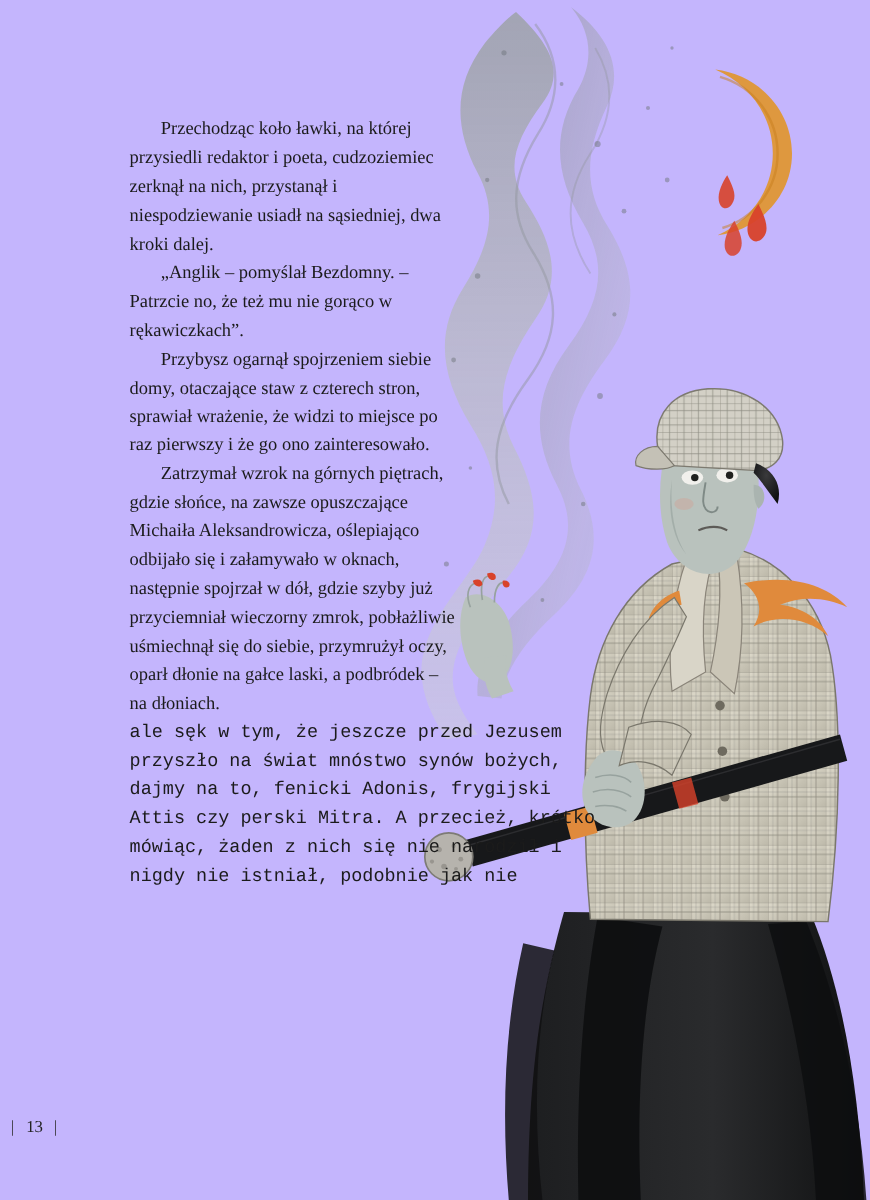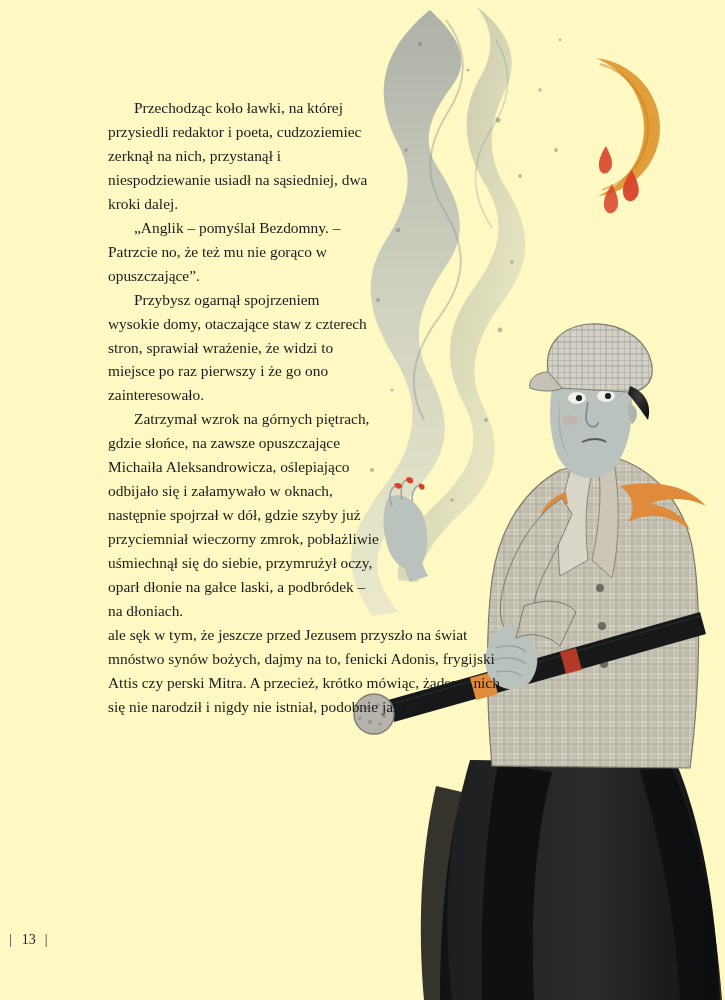--- a/index.html
+++ b/index.html
@@ -4,21 +4,21 @@
 <style>
   html, body {
     margin: 0;
     padding: 0;
     background: #ffffff;
   }
   .page {
     position: relative;
     width: 725px;
     height: 1000px;
-    background: #fef9c3;
+    background: #c4b5fd;
     overflow: hidden;
     font-family: "Liberation Serif", "DejaVu Serif", serif;
   }
 
   
   .illustration {
     position: absolute;
     inset: 0;
     pointer-events: none;
   }
@@ -42,20 +42,21 @@
     text-indent: 26px;
   }
   .para.narrow {
     width: 262px;
   }
   .para.mid {
     width: 272px;
   }
   .para.wide {
     width: 392px;
+    font-family: Liberation Mono, monospace;
   }
 
   
   .folio {
     position: absolute;
     left: 0;
     right: 0;
     top: 932px;
     text-align: left;
     font-size: 14px;
@@ -311,22 +312,22 @@
 
         <path d="M524 606 C 546 598, 566 600, 576 612 L 560 646 C 546 634, 530 632, 516 638 Z" fill="url(#checkPat)" stroke="#7a776c" stroke-width="1"></path>
 
         <path d="M436 786 C 420 856, 418 930, 424 1000 L 452 1000 C 444 928, 446 856, 462 792 Z" fill="#101112" opacity="0.85"></path>
       </g>
     </svg>
   </div>
 
   <div class="text-column">
     <p class="para indent narrow">Przechodząc koło ławki, na której przysiedli redaktor i poeta, cudzoziemiec zerknął na nich, przystanął i niespodziewanie usiadł na sąsiedniej, dwa kroki dalej.</p>
-    <p class="para indent narrow">„Anglik – pomyślał Bezdomny. – Patrzcie no, że też mu nie gorąco w opuszczające”.</p>
-    <p class="para indent narrow">Przybysz ogarnął spojrzeniem wysokie domy, otaczające staw z czterech stron, sprawiał wrażenie, że widzi to miejsce po raz pierwszy i że go ono zainteresowało.</p>
+    <p class="para indent narrow">„Anglik – pomyślał Bezdomny. – Patrzcie no, że też mu nie gorąco w rękawiczkach”.</p>
+    <p class="para indent narrow">Przybysz ogarnął spojrzeniem siebie domy, otaczające staw z czterech stron, sprawiał wrażenie, że widzi to miejsce po raz pierwszy i że go ono zainteresowało.</p>
     <p class="para indent mid">Zatrzymał wzrok na górnych piętrach, gdzie słońce, na zawsze opuszczające Michaiła Aleksandrowicza, oślepiająco odbijało się i załamywało w oknach, następnie spojrzał w dół, gdzie szyby już przyciemniał wieczorny zmrok, pobłażliwie uśmiechnął się do siebie, przymrużył oczy, oparł dłonie na gałce laski, a podbródek – na dłoniach.</p>
     <p class="para wide">ale sęk w tym, że jeszcze przed Jezusem przyszło na świat mnóstwo synów bożych, dajmy na to, fenicki Adonis, frygijski Attis czy perski Mitra. A przecież, krótko mówiąc, żaden z nich się nie narodził i nigdy nie istniał, podobnie jak nie</p>
   </div>
 
   <div class="folio">
     <span class="bar">|</span><span class="num">13</span><span class="bar">|</span>
   </div>
 
 </div>
 

